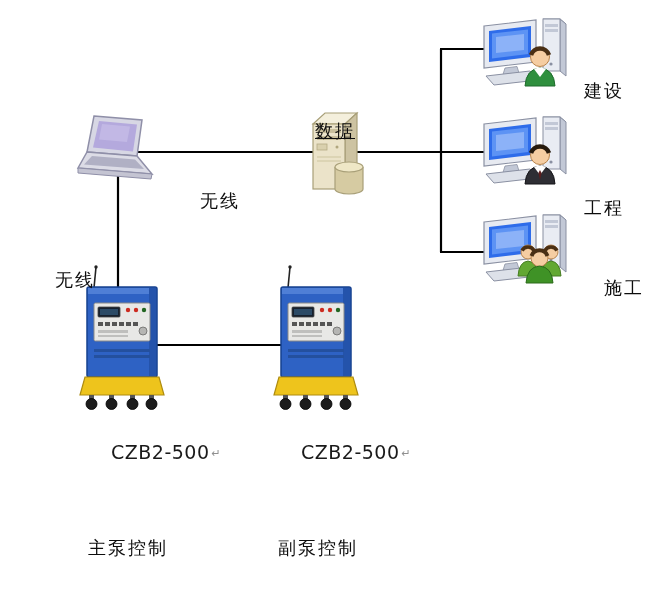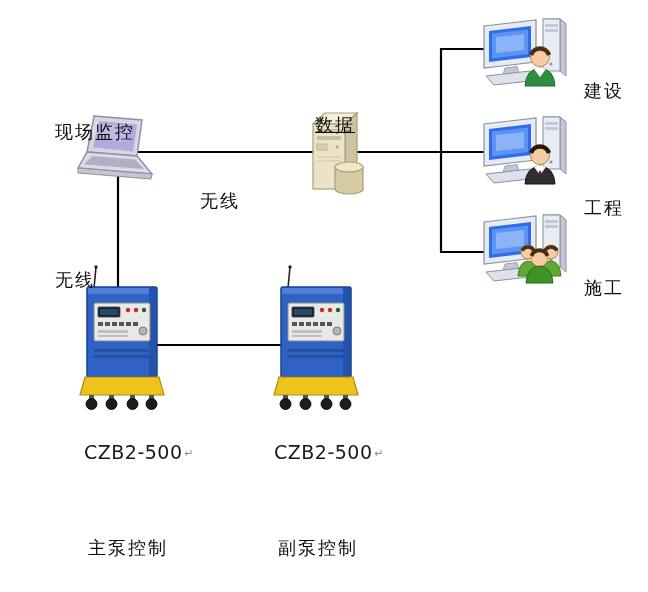--- a/index.html
+++ b/index.html
@@ -12,21 +12,21 @@
     font-family: "DejaVu Sans", "Liberation Sans", sans-serif;
   }
   #diagram-svg { position:absolute; left:0; top:0; }
   .lbl {
     position: absolute;
     color: #0d0d0d;
     white-space: nowrap;
     font-family: "DejaVu Sans", "Liberation Sans", sans-serif;
   }
   .cn   { font-size: 18px; letter-spacing: 2px; margin-top: 28px; }
-  .model{ font-size: 19px; letter-spacing: 0.5px; color:#1a1a1a; }
+  .model{ font-size: 19px; letter-spacing: 0.5px; color:#1a1a1a;margin-left:27px; }
   .role { font-size: 18px; letter-spacing: 2px; }
   .mark { font-size: 11px; color: #8f8f8f; letter-spacing:0; margin-left: 2px; vertical-align: 2px; }
 </style>
 </head>
 <body>
 
 <div id="canvas">
 
   <svg id="diagram-svg" width="648" height="592" viewBox="0 0 648 592">
 
@@ -155,33 +155,32 @@
     </g>
 
     <g transform="translate(81,265)">
       <use href="#pump"></use>
     </g>
     <g transform="translate(275,265)">
       <use href="#pump"></use>
     </g>
   </svg>
 
-  <div class="lbl cn" style="left:55px; top:92px;">现场监控</div>
 
-  <div class="lbl cn" style="left:315px; top:85px;text-decoration:underline;">数据</div>
+  <div class="lbl cn" style="left:315px; top:91px;text-decoration:underline;">数据</div>
 
   <div class="lbl cn" style="left:200px; top:161px;">无线</div>
 
   <div class="lbl cn" style="left:55px; top:240px;">无线</div>
 
   <div class="lbl cn" style="left:584px; top:51px;">建设</div>
 
   <div class="lbl cn" style="left:584px; top:168px;">工程</div>
 
-  <div class="lbl cn" style="left:584px; top:248px;">施工</div>
+  <div class="lbl cn" style="left:604px; top:248px;">施工</div>
 
   <div class="lbl model" style="left:84px; top:441px;">
     <span>CZB2-500</span><span class="mark">↵</span>
   </div>
 
   <div class="lbl model" style="left:274px; top:441px;">
     <span>CZB2-500</span><span class="mark">↵</span>
   </div>
 
   <div class="lbl role" style="left:278px; top:536px;">副泵控制</div>

